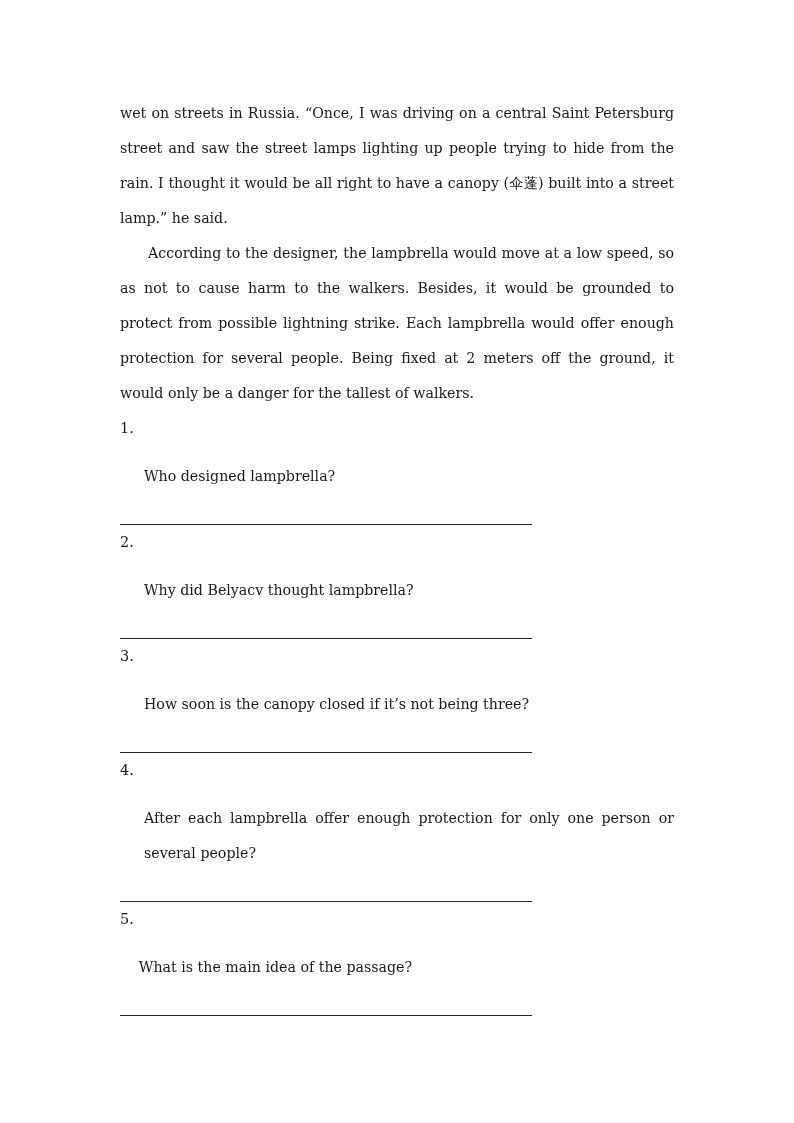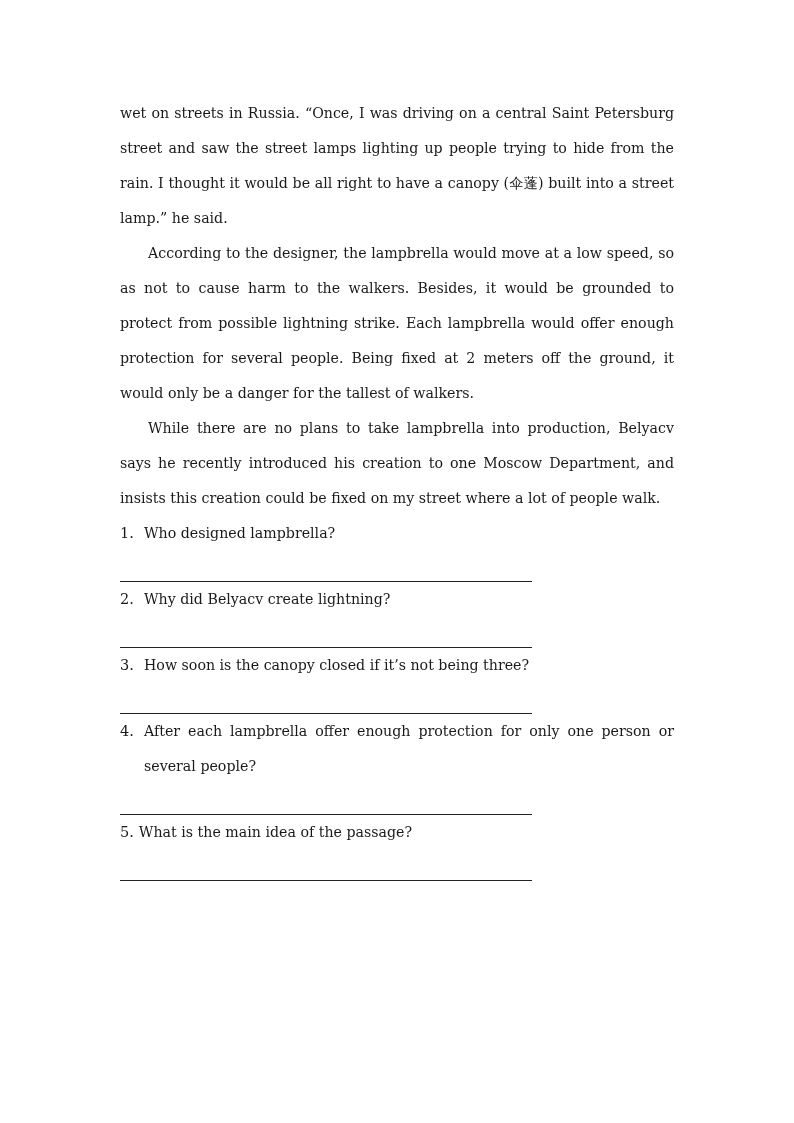--- a/index.html
+++ b/index.html
@@ -8,49 +8,48 @@
     position: absolute; left: 120px; top: 96px; width: 554px;
     font-family: "DejaVu Serif", "Liberation Serif", serif;
     font-size: 14.2px; color: #1a1a1a; line-height: 35px;
   }
   .para { margin: 0; text-align: justify; text-align-last: left; }
   .para.indent { text-indent: 28px; }
   .qlist { margin: 0; padding: 0; }
   .q { position: relative; }
   .q .qrow { display: flex; }
   .q .num { width: 24px; flex: 0 0 24px; font-size: 14.5px; }
-  .q .txt { flex: 1; text-align: justify; text-align-last: left; }
+  .q .txt { flex: 1; text-align: justify; text-align-last: left; margin-top: 48px; }
   .q.plain .num { width: auto; flex: 0 0 auto; margin-right: 5px; }
   .answer-line {
     height: 31px; width: 412px; border-bottom: 1.3px solid #222;
     box-sizing: border-box; margin-top: 0;
   }
 </style>
 </head>
 <body>
 
 <div class="page">
   <section>
     <p class="para">wet on streets in Russia. “Once, I was driving on a central Saint Petersburg street and saw  the street lamps lighting up people trying to hide from the rain. I thought it would be all right to have a canopy (伞蓬) built into a street lamp.” he said.</p>
     <p class="para indent">According to the designer, the lampbrella would move at a low speed, so as not to cause harm to the walkers.  Besides, it would be grounded to protect from possible lightning strike. Each lampbrella would offer enough protection for several people. Being fixed at 2 meters off the ground, it would only be a danger for the tallest of walkers.</p>
-    <p class="para indent">While there are no plans to take lampbrella into production, Belyacv says he recently introduced his creation to one Moscow Department, and insists this creation could be fixed on my street where a lot of people walk.</p>
   </section>
 
   <section class="qlist">
     <div class="q">
       <div class="qrow">
         <span class="num">1.</span>
         <span class="txt">Who designed lampbrella?</span>
       </div>
       <div class="answer-line"></div>
     </div>
     <div class="q">
       <div class="qrow">
         <span class="num">2.</span>
-        <span class="txt">Why did Belyacv create lightning?</span>
+        <span class="txt">Why did Belyacv thought lampbrella?</span>
       </div>
       <div class="answer-line"></div>
     </div>
     <div class="q">
       <div class="qrow">
         <span class="num">3.</span>
         <span class="txt">How soon is the canopy closed if it’s not being three?</span>
       </div>
       <div class="answer-line"></div>
     </div>

